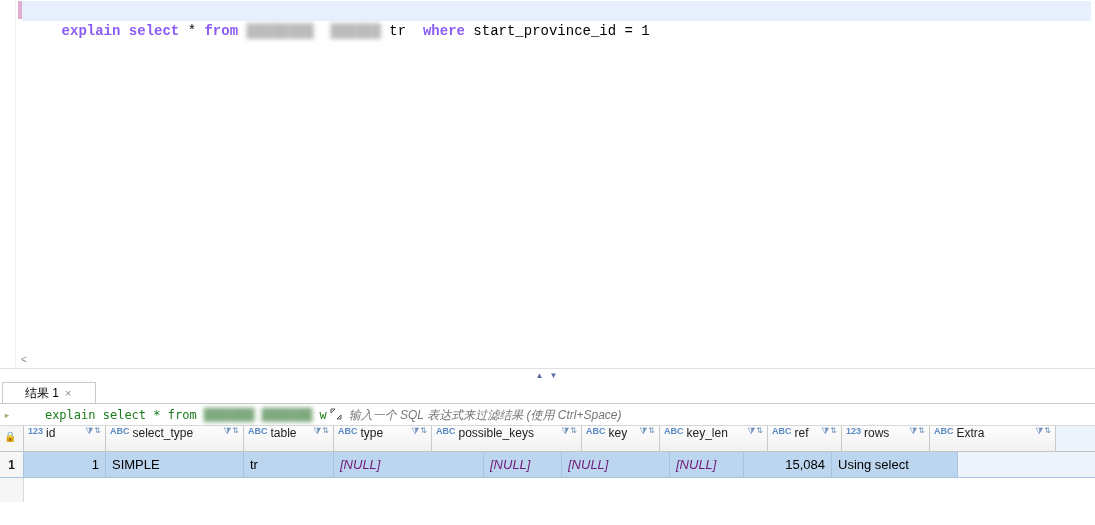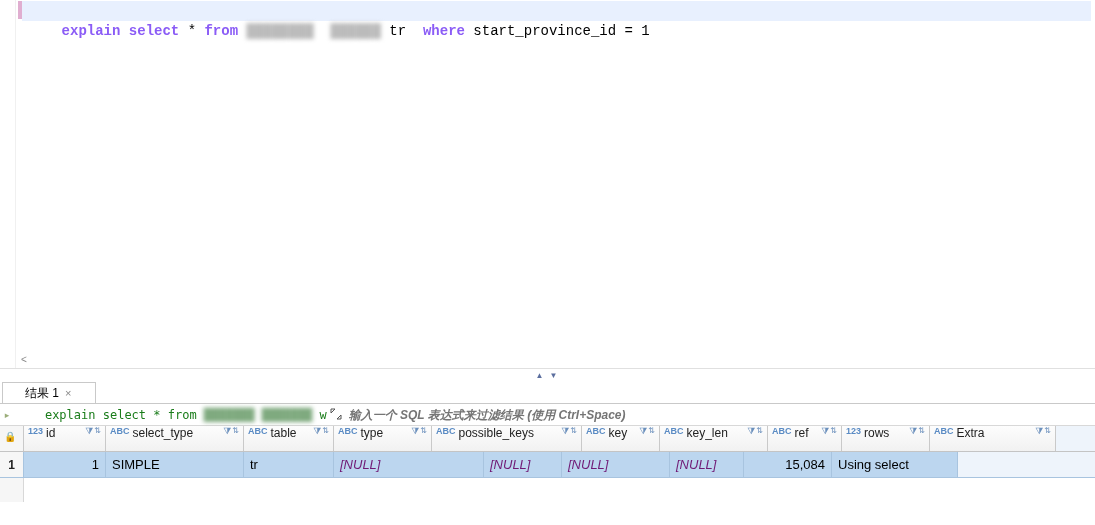--- a/index.html
+++ b/index.html
@@ -16,21 +16,21 @@
 .splitter { height: 14px; background: #fff; border-top: 1px solid #e0e0e0; display: flex; justify-content: center; align-items: center; }
 .splitter-handle { font-size: 8px; color: #5b6e9e; letter-spacing: 2px; cursor: ns-resize; }
 .tabs-row { height: 22px; border-bottom: 1px solid #c9c9c9; display: flex; align-items: flex-end; background: #fff; }
 .tab { height: 21px; padding: 0 22px; border: 1px solid #c9c9c9; border-bottom: none; background: #fff; display: flex; align-items: center; gap: 4px; font-size: 12px; margin-left: 2px; }
 .tab-close { color: #888; font-size: 11px; cursor: pointer; padding: 0 2px; }
 .filter-row { height: 22px; display: flex; align-items: center; border-bottom: 1px solid #d8d8d8; background: #fff; }
 .tree-toggle { width: 14px; text-align: center; color: #9cae7a; font-size: 9px; }
 .filter-sql { color: #1a7c1a; font-family: Consolas, monospace; font-size: 12px; padding-left: 2px; white-space: pre; }
 .filter-sql .blurred2 { filter: blur(2px); color: #7faa7f; display: inline-block; }
 .expand-icon { width: 18px; text-align: center; color: #666; font-size: 11px; cursor: pointer; }
-.filter-input { flex: 1; border: none; outline: none; font-style: italic; color: #0369a1; font-size: 12px; padding: 0 4px; background: transparent; font-weight: bold; }
+.filter-input { flex: 1; border: none; outline: none; font-style: italic; color: #0369a1; font-size: 12px; padding: 0 4px; background: transparent; }
 .grid-header { height: 26px; display: flex; background: linear-gradient(#fdfdfd,#f1f1f1); border-bottom: 1px solid #c4c4c4; }
 .rownum-h { width: 24px; border-right: 1px solid #c9c9c9; background: #f6f6f6; position: relative; }
 .lock-icon { position: absolute; left: 4px; top: 5px; font-size: 10px; color: #d6a33a; }
 .col-h { display: flex; align-items: flex-start; border-right: 1px solid #c9c9c9; padding: 0 4px; font-size: 12px; color: #222; position: relative; cursor: pointer; }
 .col-type { font-size: 9px; color: #5a8bc4; font-weight: bold; margin-right: 3px; }
 .col-name { flex: 1; }
 .col-filter { font-size: 9px; color: #6a8fbc; margin-left: 2px; }
 .col-sort { font-size: 8px; color: #6a8fbc; margin-left: 1px; }
 .grid-row { height: 26px; display: flex; background: #bcd6ef; border-bottom: 1px solid #a8c4df; }
 .rownum-c { width: 24px; border-right: 1px solid #a8c4df; display: flex; align-items: center; justify-content: center; font-size: 12px; background: #f6f6f6; color: #222; font-weight: bold; }

